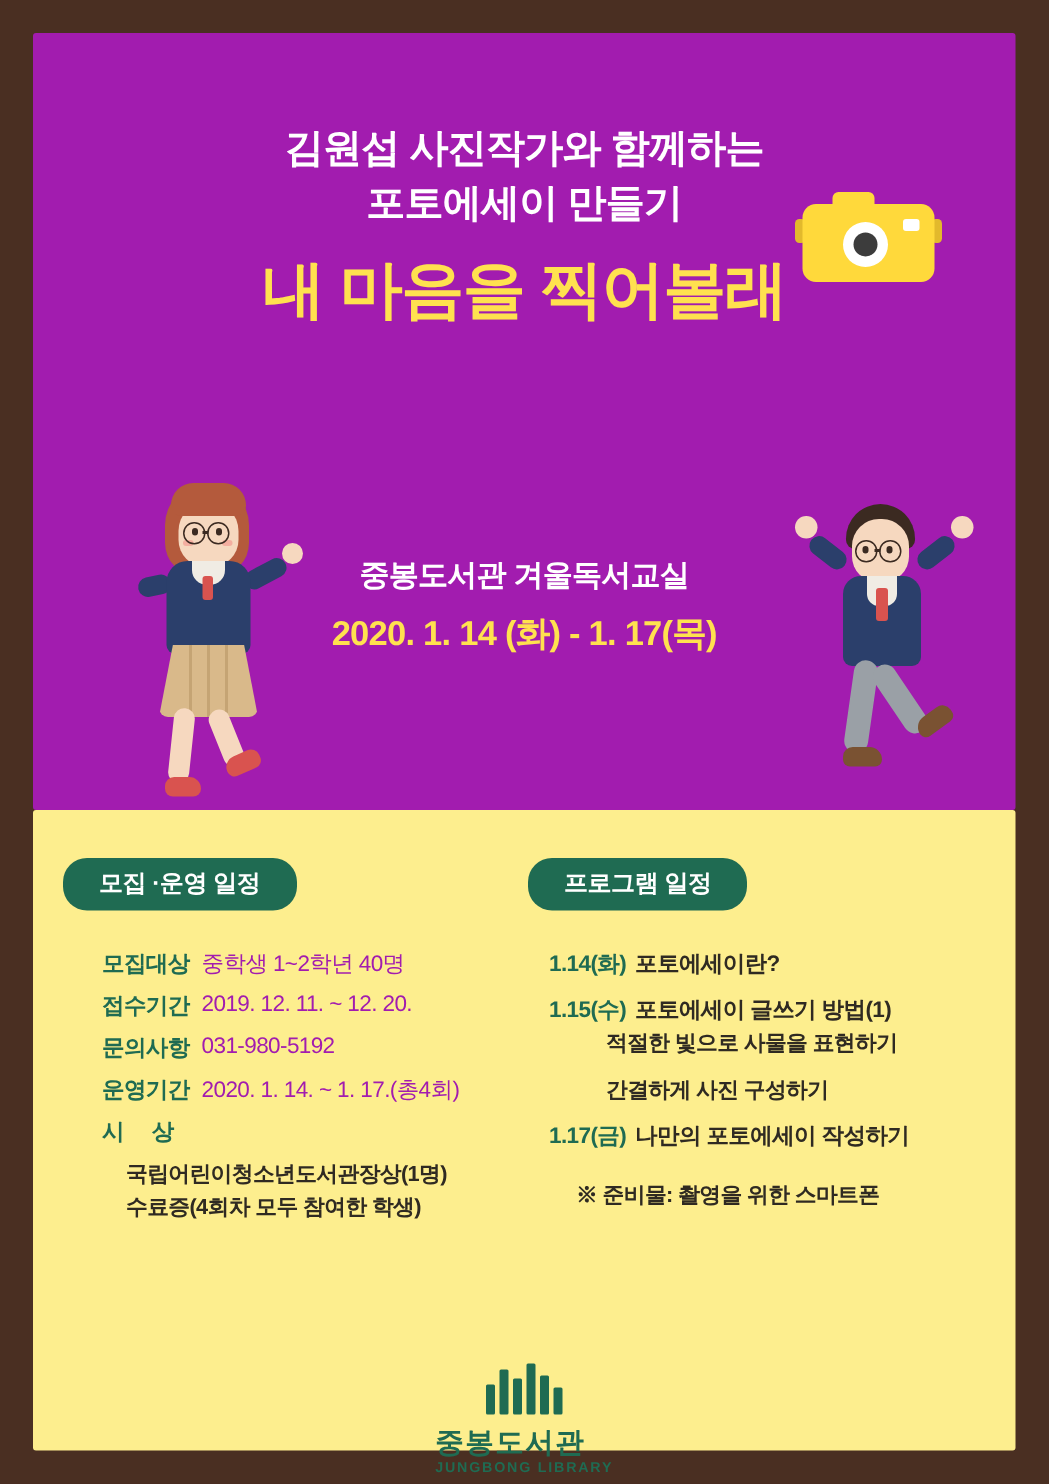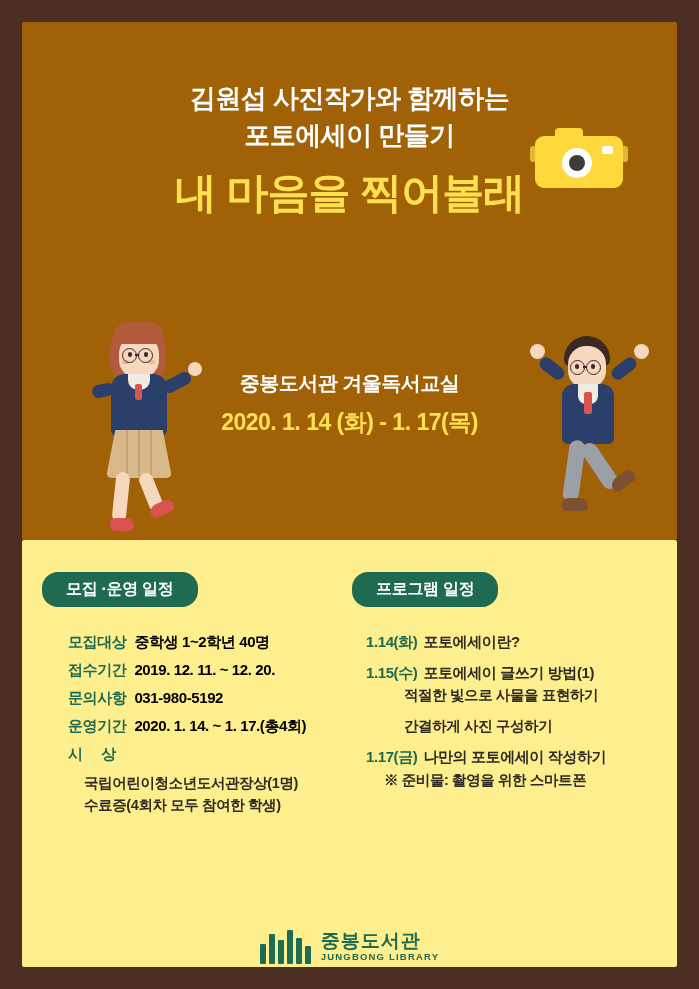--- a/index.html
+++ b/index.html
@@ -21,21 +21,21 @@
     overflow: hidden;
   }
 
   
   .green-panel {
     position: absolute;
     left: 22px;
     top: 22px;
     width: 655px;
     height: 518px;
-    background: #a16207;
+    background: #a21caf;
     border-radius: 2px;
     overflow: hidden;
   }
   .headline-block {
     position: absolute;
     top: 58px;
     left: 0;
     width: 655px;
     text-align: center;
     color: #ffffff;
@@ -228,21 +228,21 @@
     letter-spacing: -0.4px;
     color: #2f2a22;
   }
   .info-label {
     color: #1f6b52;
     font-weight: bold;
     white-space: nowrap;
     margin-right: 8px;
   }
   .info-label.spaced { letter-spacing: 7px; }
-  .info-value { color: #000000; font-weight: bold; }
+  .info-value { color: #a21caf; font-weight: normal; }
   .award-sub {
     padding-left: 16px;
     font-size: 14.5px;
     line-height: 1.5;
     color: #2f2a22;
     font-weight: bold;
     letter-spacing: -0.4px;
   }
 
   .sched-list { margin-top: 26px; padding-left: 14px; }
@@ -261,34 +261,35 @@
     letter-spacing: -0.4px;
     padding-left: 38px;
     margin-top: 3px;
   }
   .sched-note {
     font-size: 14.5px;
     color: #2f2a22;
     font-weight: bold;
     letter-spacing: -0.4px;
     padding-left: 18px;
-    margin-top: 4px;
+    margin-top: 20px;
   }
 
   
   .footer {
     position: absolute;
     left: 0;
     top: 905px;
     width: 699px;
     height: 84px;
     display: flex;
     align-items: center;
     justify-content: center;
     gap: 10px;
+    flex-direction: column;
   }
   .logo-mark {
     display: flex;
     align-items: flex-end;
     gap: 3px;
     height: 34px;
   }
   .logo-mark i {
     display: block;
     width: 6px;

